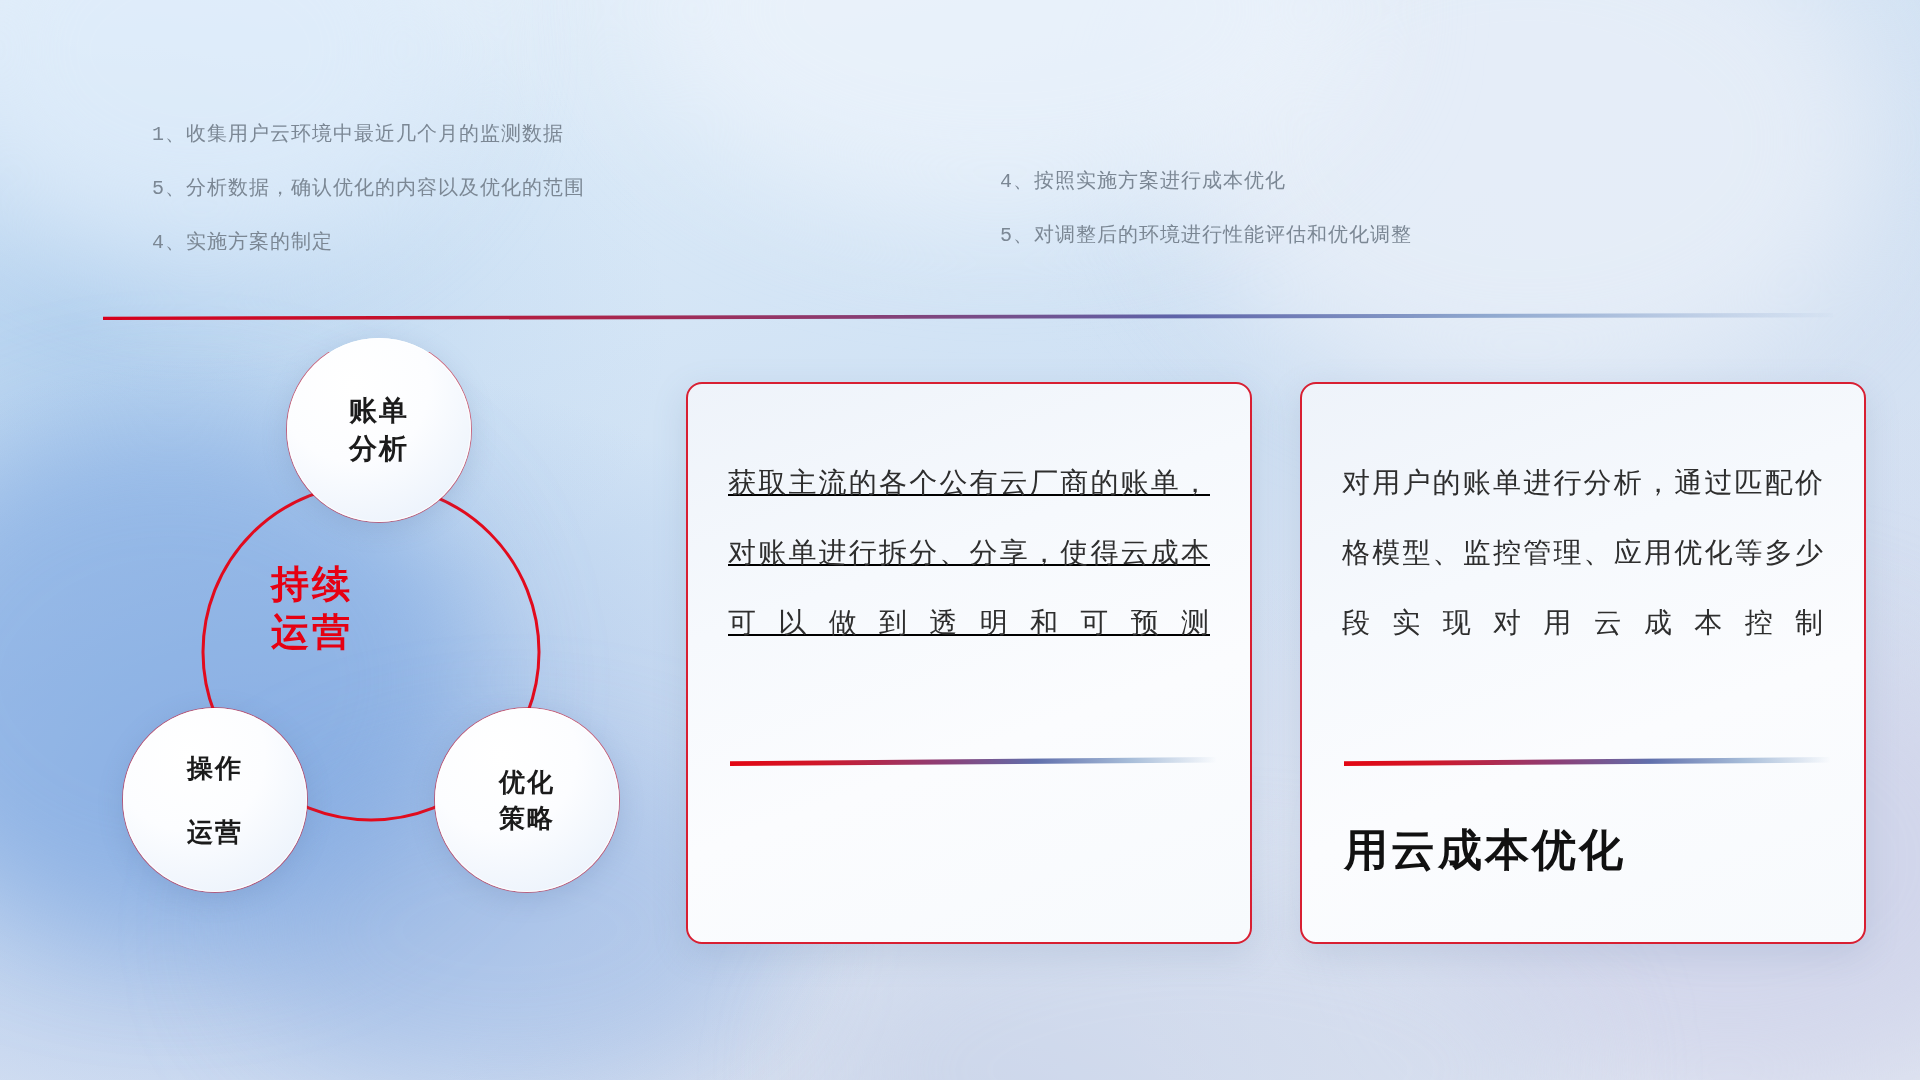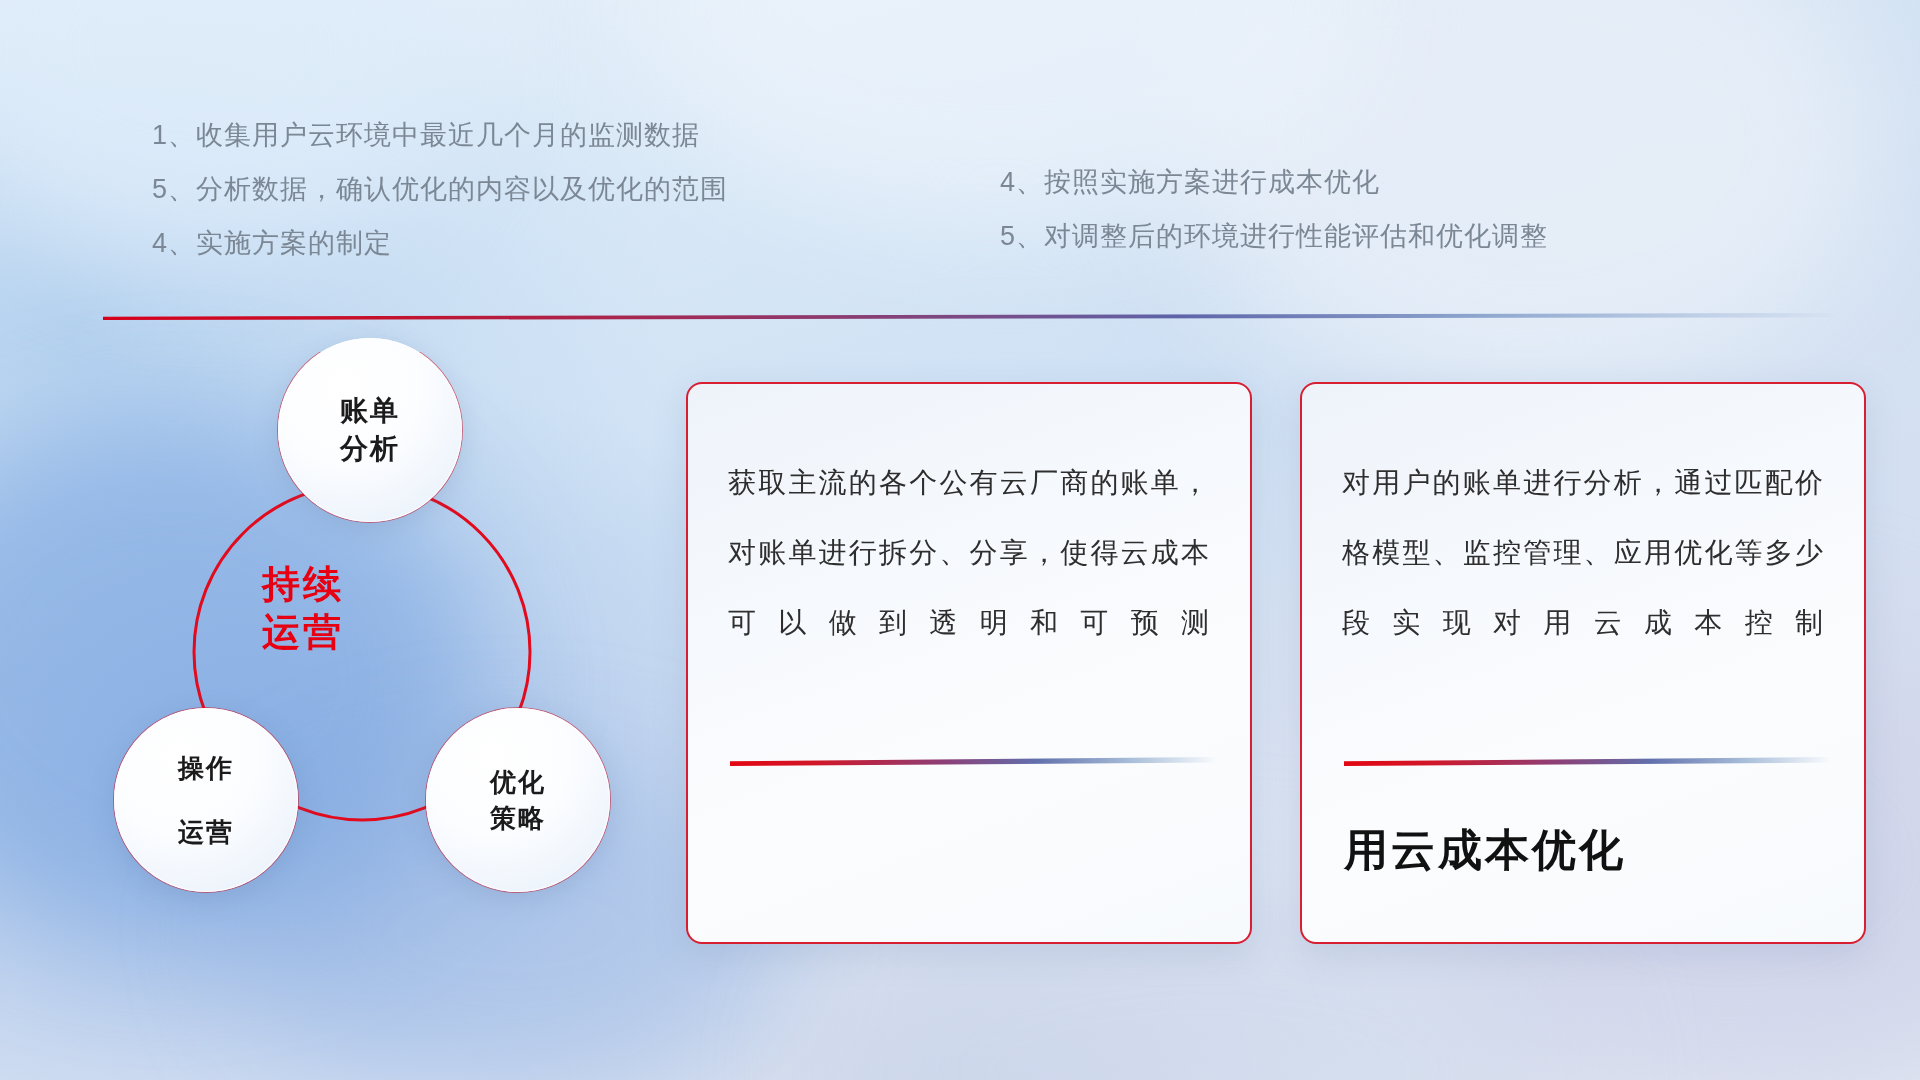--- a/index.html
+++ b/index.html
@@ -33,42 +33,43 @@
   .blob.b3 { left: 1180px; top: -120px; width: 700px; height: 520px; background: rgba(231,238,248,0.85); }
   .blob.b4 { left: 1420px; top: 620px;  width: 620px; height: 480px; background: rgba(208,212,234,0.62); }
   .blob.b5 { left: 640px;  top: -200px; width: 720px; height: 420px; background: rgba(236,243,251,0.75); }
   .blob.b6 { left: -60px;  top: -160px; width: 520px; height: 420px; background: rgba(223,236,250,0.8); }
   .blob.b7 { left: 820px;  top: 880px;  width: 760px; height: 380px; background: rgba(200,210,232,0.45); }
 
   
   .bullets {
     position: absolute;
     color: #7b8794;
-    font-size: 27px;
+    font-size: 20px;
     line-height: 54px;
     letter-spacing: 1px;
     white-space: nowrap;
+    font-family: Liberation Mono, monospace;
   }
   .bullets.left  { left: 152px; top: 108px; }
   .bullets.right { left: 1000px; top: 155px; }
   .bullets .row { display: block; }
 
   
   .accent-rule {
     position: absolute;
     left: 103px;
     top: 313px;
     width: 1730px;
     height: 7px;
     background: linear-gradient(90deg, #d6001c 0%, #c5112c 16%, #8d3a6e 42%, #5e63a8 62%, #8fa8cf 80%, rgba(200,216,236,0.15) 100%);
     clip-path: polygon(0 52%, 100% 0, 100% 62%, 0 100%);
   }
 
   
-  #venn { position: absolute; left: 96px; top: 352px; width: 540px; height: 600px; }
+  #venn { position: absolute; left: 105px; top: 352px; width: 540px; height: 600px; }
   #venn svg { position: absolute; left: 0; top: 0; }
 
   .node-circle {
     position: absolute;
     border-radius: 50%;
     background: radial-gradient(circle at 36% 26%, #ffffff 0%, #fcfdff 42%, #eef4fc 78%, #e2ecf8 100%);
     box-shadow: 0 6px 26px rgba(90,120,165,0.22), inset 0 0 0 1px rgba(255,255,255,0.9);
     display: flex;
     flex-direction: column;
     align-items: center;
@@ -105,21 +106,21 @@
     width: 566px;
     height: 562px;
     border: 2px solid #d81f32;
     border-radius: 16px;
     background: linear-gradient(160deg, #eef3fa 0%, #f6f9fd 34%, #fbfcfe 62%, #f7fafd 100%);
     box-shadow: 0 10px 34px rgba(100,125,165,0.18);
     box-sizing: border-box;
     padding: 64px 40px 0 40px;
     overflow: hidden;
   }
-  .card.card-1 { left: 686px; }
+  .card.card-1 { left: 686px; text-decoration: underline; }
   .card.card-2 { left: 1300px; }
 
   .card-body {
     color: #2e2e2e;
     font-size: 28px;
     line-height: 70px;
     letter-spacing: 1px;
     text-align: justify;
     text-align-last: justify;
   }

